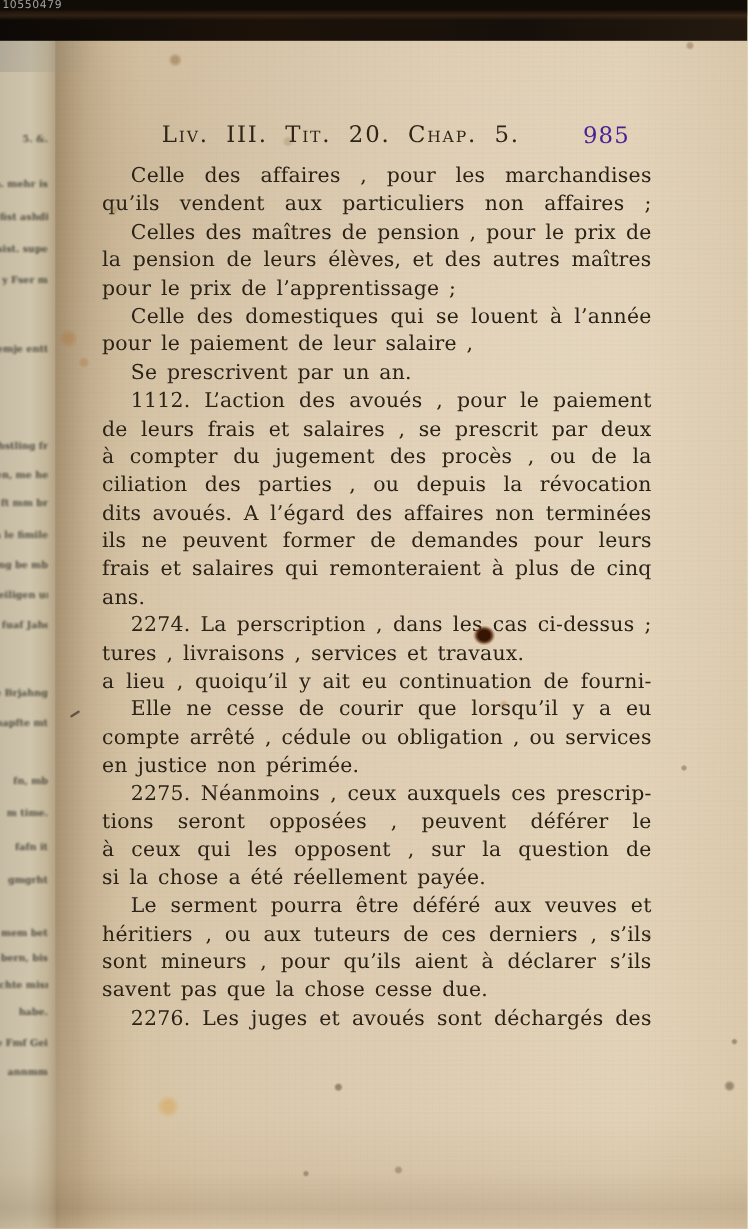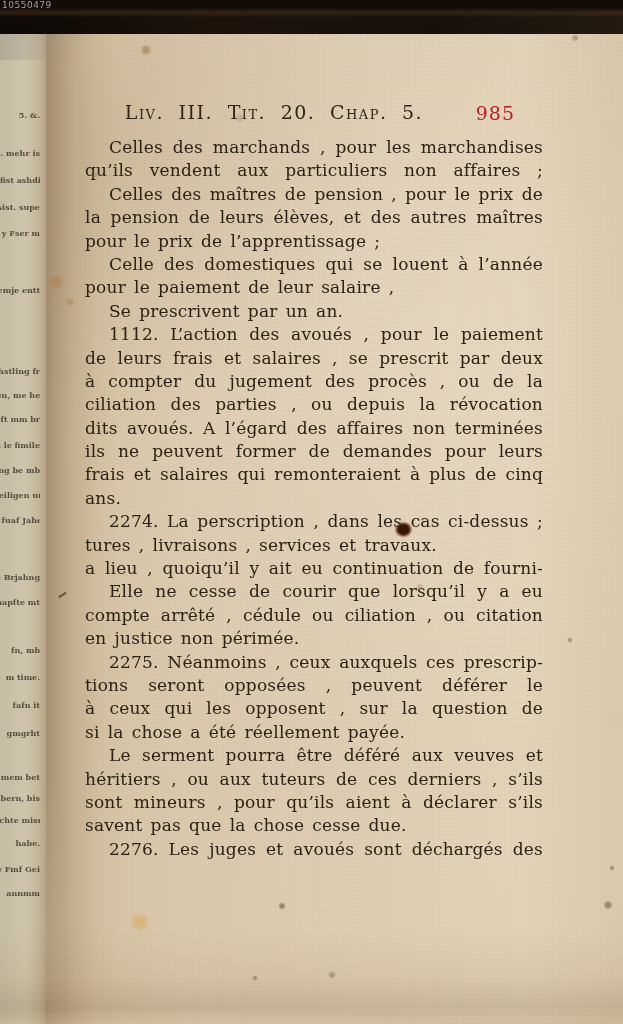--- a/index.html
+++ b/index.html
@@ -63,29 +63,29 @@
   
   .bottom-curl{
     position:absolute; left:0; bottom:0; width:623px; height:95px; z-index:4; pointer-events:none;
     background:
       radial-gradient(130% 120% at 28% 150%, rgba(245,232,205,.5), rgba(245,232,205,0) 55%),
       linear-gradient(to bottom, transparent, rgba(155,120,75,.10) 50%, rgba(110,80,45,.20) 82%, rgba(165,135,90,.22));
   }
   
   .page{ position:absolute; inset:0; z-index:4; color:#2b2217; }
   .header{
-    position:absolute; left:75px; top:101px; width:458px; height:26px;
+    position:absolute; left:85px; top:101px; width:458px; height:26px;
   }
   .running-title{
     position:absolute; left:0; right:60px; text-align:center;
     font-variant:small-caps; font-size:19px; letter-spacing:1.5px; word-spacing:7px;
     color:#2e2518;
   }
   .page-number{
-    position:absolute; right:18px; top:1px; font-size:19px; letter-spacing:1px; color:#b91c1c;
+    position:absolute; right:18px; top:1px; font-size:19px; letter-spacing:1px; color:#4c1d95;
   }
   .body-block{
     position:absolute; left:85px; top:136px; width:458px;
     font-size:17px; color:#2b2217; word-spacing:2.5px; letter-spacing:.2px;
   }
   .line{ height:23.4px; line-height:23.4px; white-space:nowrap; }
   .line.fill{ white-space:normal; text-align:justify; text-align-last:justify; -moz-text-align-last:justify; overflow:hidden; }
   .line.indent{ padding-left:24px; }
   
   .marks{ position:absolute; inset:0; z-index:5; pointer-events:none; }
@@ -135,41 +135,41 @@
     </div>
   <div class="gutter-shadow"></div>
   <div class="corner-patch"></div>
 
   <div class="page">
     <div class="header">
       <span class="running-title">Liv. III. Tit. 20. Chap. 5.</span>
       <span class="page-number">985</span>
     </div>
     <div class="body-block" id="body">
-        <div class="line indent fill">Celles des marchands , pour les marchandises</div>
+        <div class="line indent fill">Celle des affaires , pour les marchandises</div>
         <div class="line fill">qu’ils vendent aux particuliers non affaires ;</div>
         <div class="line indent fill">Celles des maîtres de pension , pour le prix de</div>
         <div class="line fill">la pension de leurs élèves, et des autres maîtres ,</div>
         <div class="line">pour le prix de l’apprentissage ;</div>
         <div class="line indent fill">Celle des domestiques qui se louent à l’année ;</div>
         <div class="line">pour le paiement de leur salaire ,</div>
         <div class="line indent">Se prescrivent par un an.</div>
         <div class="line indent fill">1112. L’action des avoués , pour le paiement</div>
         <div class="line fill">de leurs frais et salaires , se prescrit par deux ans</div>
         <div class="line fill">à compter du jugement des procès , ou de la con-</div>
         <div class="line fill">ciliation des parties , ou depuis la révocation des-</div>
         <div class="line fill">dits avoués. A l’égard des affaires non terminées ,</div>
         <div class="line fill">ils ne peuvent former de demandes pour leurs</div>
         <div class="line fill">frais et salaires qui remonteraient à plus de cinq</div>
         <div class="line">ans.</div>
         <div class="line indent fill">2274. La perscription , dans les cas ci-dessus ;</div>
         <div class="line">tures , livraisons , services et travaux.</div>
         <div class="line fill">a lieu , quoiqu’il y ait eu continuation de fourni-</div>
         <div class="line indent fill">Elle ne cesse de courir que lorsqu’il y a eu</div>
-        <div class="line fill">compte arrêté , cédule ou ciliation , ou citation</div>
+        <div class="line fill">compte arrêté , cédule ou obligation , ou services</div>
         <div class="line">en justice non périmée.</div>
         <div class="line indent fill">2275. Néanmoins , ceux auxquels ces prescrip-</div>
         <div class="line fill">tions seront opposées , peuvent déférer le serment</div>
         <div class="line fill">à ceux qui les opposent , sur la question de savoir</div>
         <div class="line">si la chose a été réellement payée.</div>
         <div class="line indent fill">Le serment pourra être déféré aux veuves et</div>
         <div class="line fill">héritiers , ou aux tuteurs de ces derniers , s’ils</div>
         <div class="line fill">sont mineurs , pour qu’ils aient à déclarer s’ils ne</div>
         <div class="line">savent pas que la chose cesse due.</div>
         <div class="line indent fill">2276. Les juges et avoués sont déchargés des</div>

